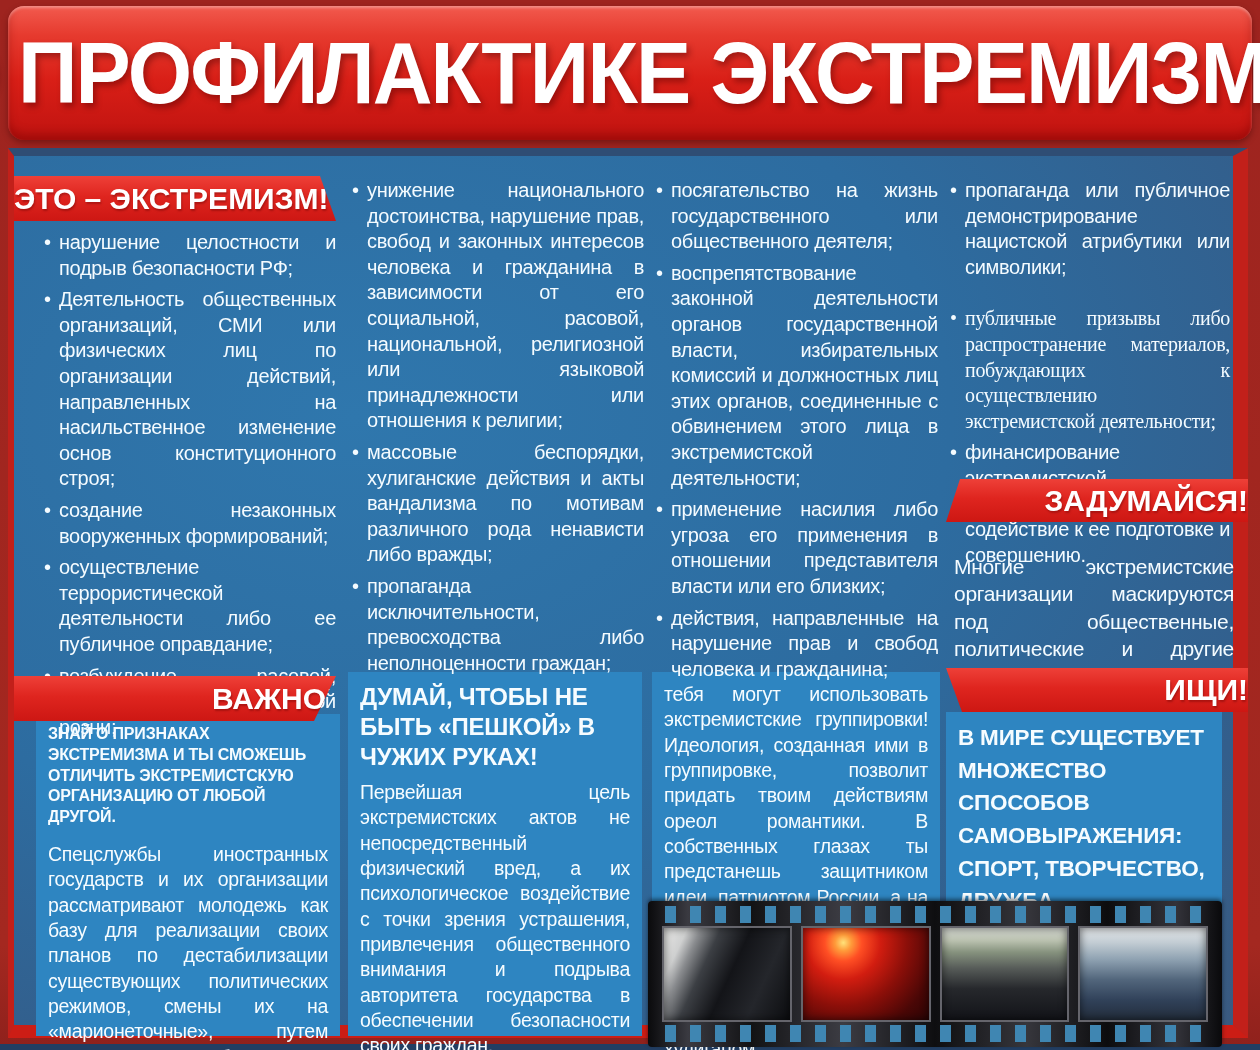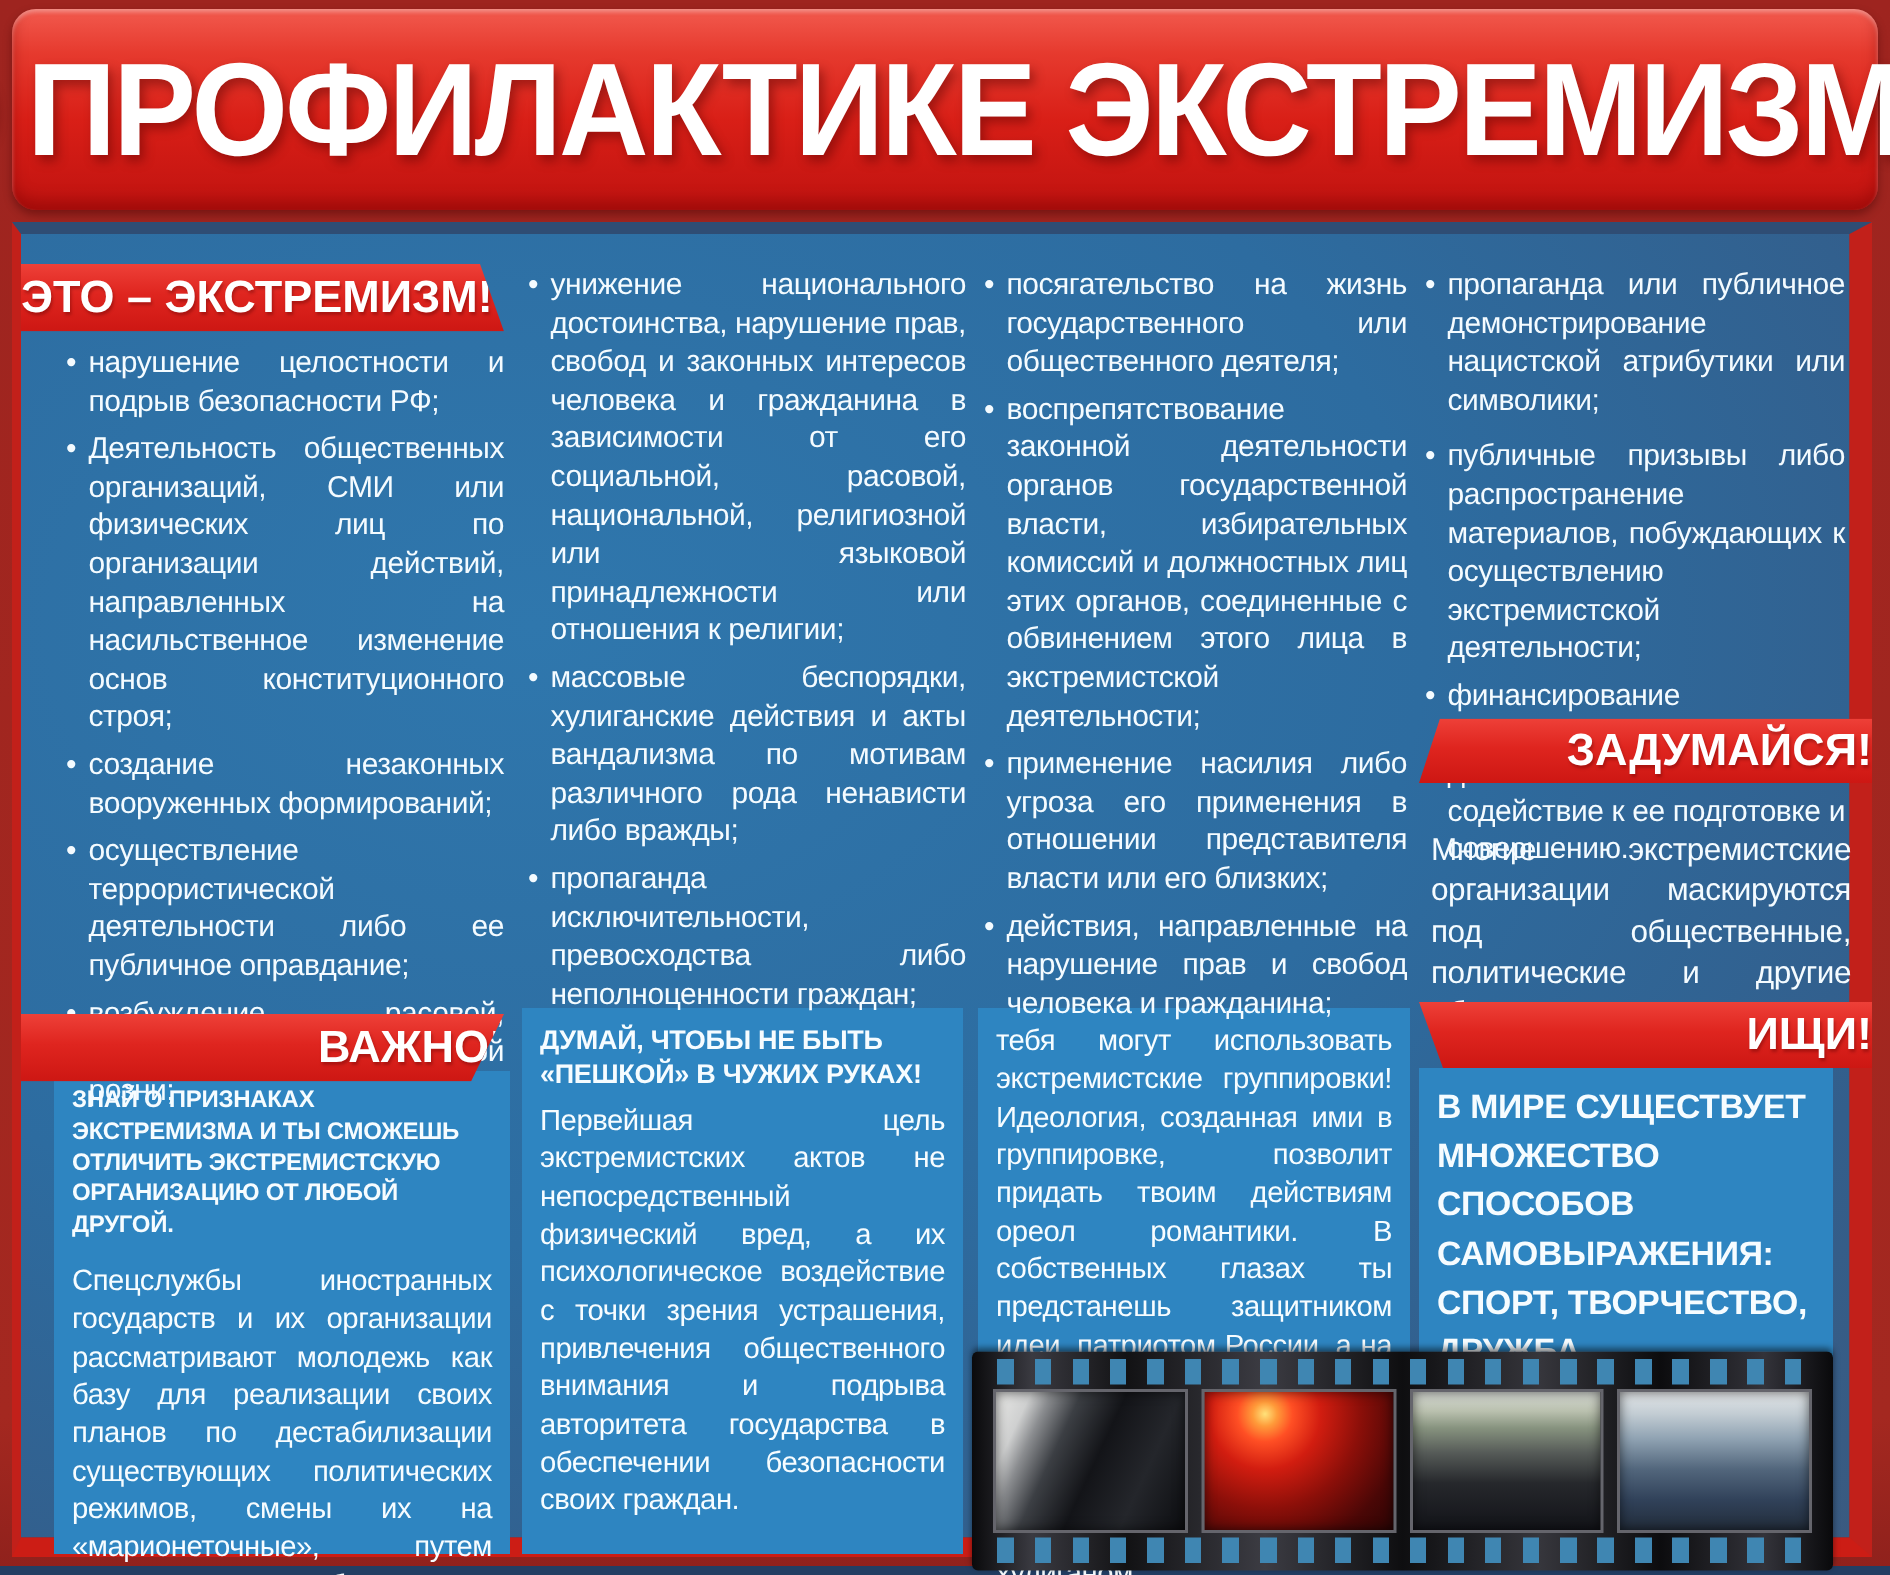--- a/index.html
+++ b/index.html
@@ -54,40 +54,40 @@
   .ribbon-ischi{left:946px;top:668px;width:302px;height:44px;padding-left:26px;box-sizing:border-box;
     clip-path:polygon(0 0,100% 0,100% 100%,16px 100%);}
   
   .blist{
     position:absolute;margin:0;padding:0;list-style:none;
     color:#f4fbff;font-size:20px;line-height:1.28;letter-spacing:-0.3px;
     text-align:justify;z-index:2;
   }
   .blist li{position:relative;padding-left:15px;margin-bottom:6px;}
   .blist li::before{content:"•";position:absolute;left:0;top:0;}
-  .blist li.gap{margin-top:12px;}
+  .blist li.gap{margin-top:26px;font-family:Liberation Serif, serif;}
   .list-c1{left:44px;top:230px;width:292px;}
   .list-c2{left:352px;top:178px;width:292px;}
   .list-c3{left:656px;top:178px;width:282px;}
   .list-c4{left:950px;top:178px;width:280px;}
   .para{
     position:absolute;color:#f4fbff;font-size:20px;line-height:1.3;
     letter-spacing:-0.3px;text-align:justify;z-index:2;
   }
   .zadumaysya-text{left:954px;top:532px;width:280px;font-size:21px;}
   
   .panel{position:absolute;background:#2e85c1;z-index:1;}
   .panel-1{left:36px;top:714px;width:304px;height:322px;}
   .panel-2{left:348px;top:672px;width:294px;height:364px;}
   .panel-3{left:652px;top:672px;width:288px;height:364px;}
   .panel-4{left:946px;top:712px;width:276px;height:200px;}
   .panel .inner{padding:10px 12px;color:#f6fcff;}
   .lead{font-weight:bold;font-size:16px;line-height:1.3;letter-spacing:-0.2px;margin:0 11px 14px 0;}
   .body-text{font-size:19.5px;line-height:1.3;letter-spacing:-0.3px;text-align:justify;margin:0;}
-  .sub-head{font-weight:bold;font-size:18px;line-height:1.25;letter-spacing:-0.2px;margin:0 0 8px 0;}
+  .sub-head{font-weight:bold;font-size:24px;line-height:1.25;letter-spacing:-0.2px;margin:0 0 8px 0;}
   .spacer{height:26px;}
   .ischi-text{font-weight:bold;font-size:22.5px;line-height:1.45;letter-spacing:-0.2px;margin:0;}
   
   .film{
     position:absolute;left:648px;top:901px;width:574px;height:146px;z-index:6;
     background:linear-gradient(90deg,#0a0a0c 0%,#3a3a41 7%,#121214 18%,#3c3c43 34%,#0e0e10 50%,#36363c 66%,#0c0c0e 80%,#33333a 92%,#09090b 100%);
     border-radius:4px;
     box-shadow:0 -2px 4px rgba(0,0,0,.5);
     display:flex;flex-direction:column;justify-content:space-between;
   }

